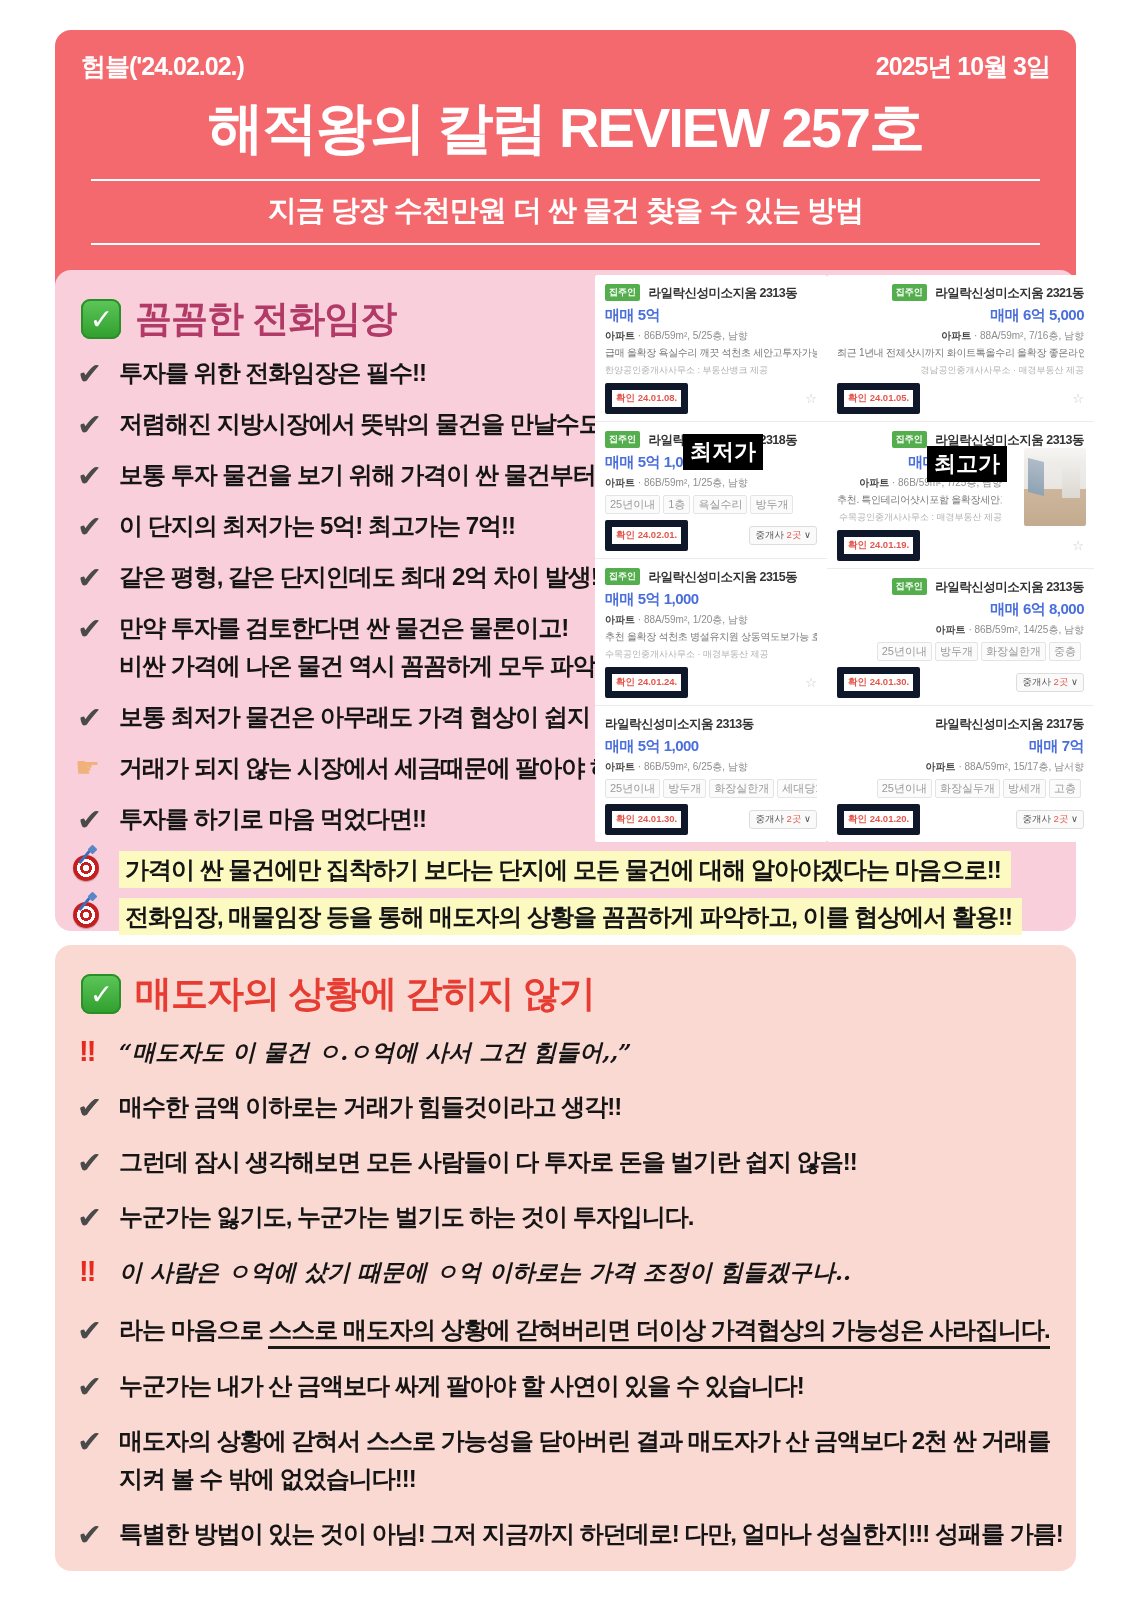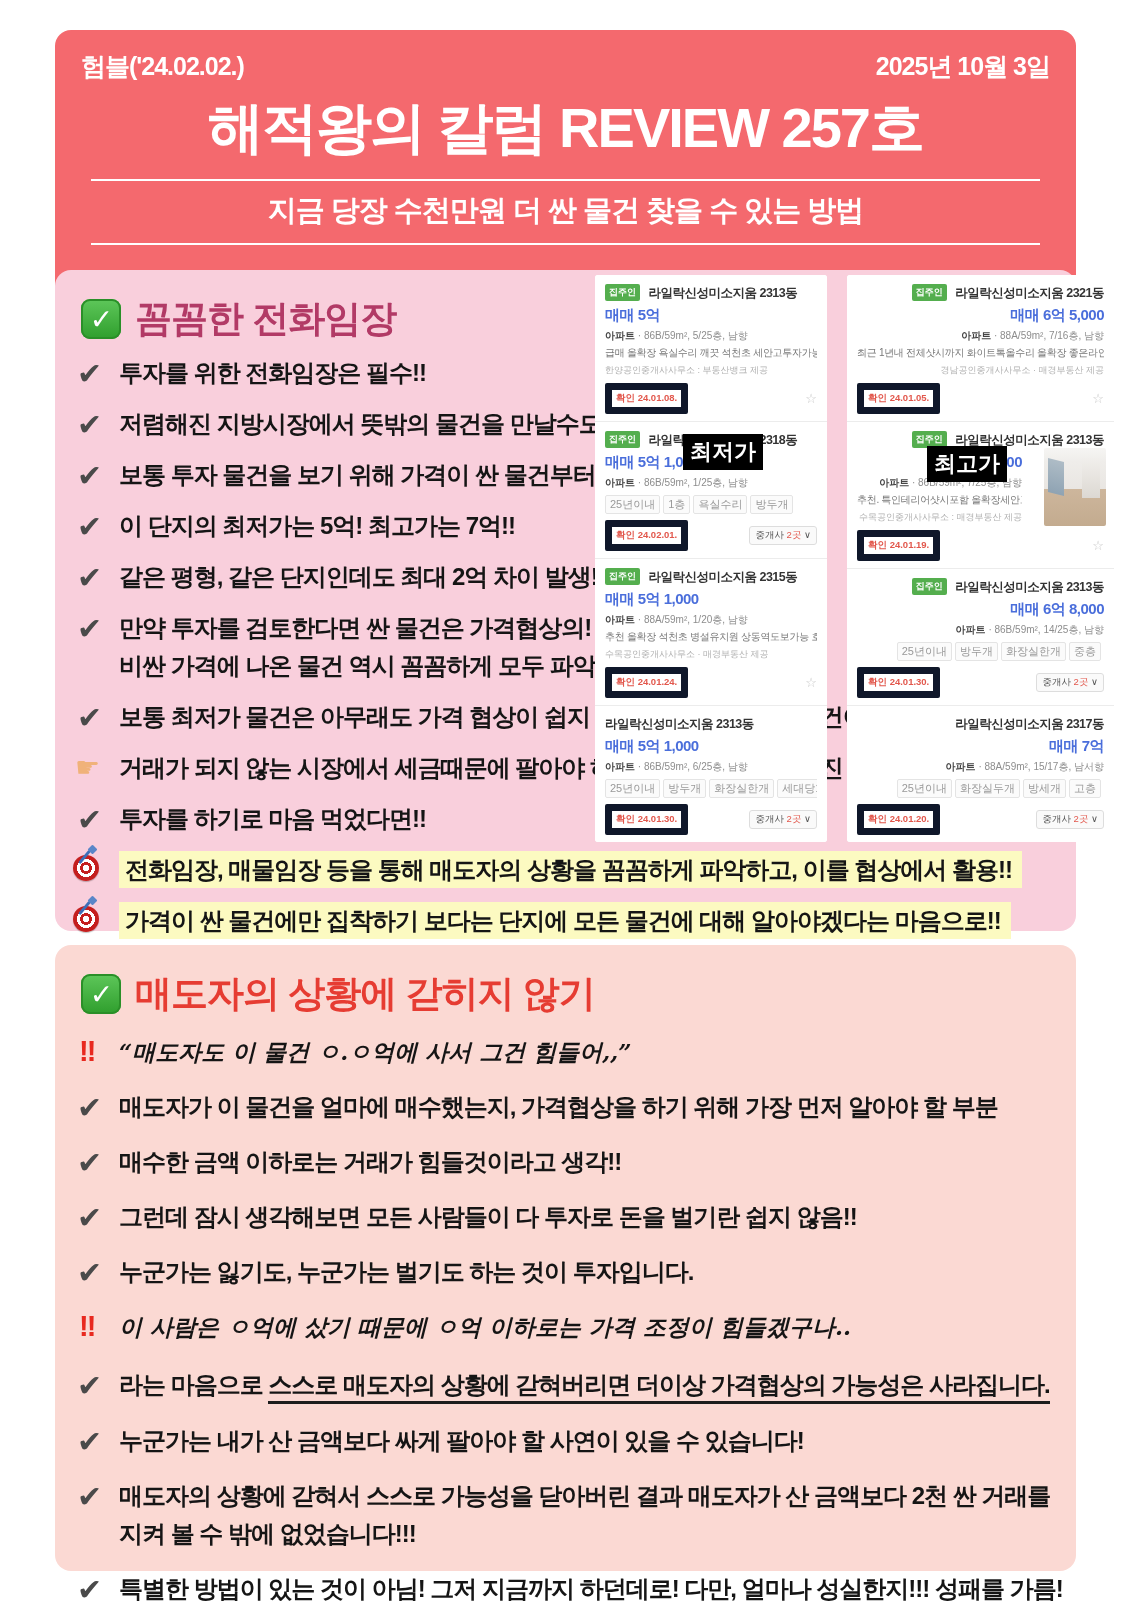--- a/index.html
+++ b/index.html
@@ -41,21 +41,21 @@
   .item .finger{position:absolute;left:2px;top:-3px;color:#f0b27a;font-size:28px;}
   .item .bang{position:absolute;left:6px;top:-4px;color:#e8291f;font-size:29px;font-weight:900;letter-spacing:-2px;}
   .item .target{position:absolute;left:0px;top:-2px;}
   .narrow{width:520px;}
   .wide{width:960px;}
   .hl{background:#fcfac1;padding:5px 10px 5px 6px;box-decoration-break:clone;}
   .line2{margin-top:8px;}
   .quote{font-family:"DejaVu Serif",serif;font-style:italic;font-size:23px;letter-spacing:0;}
   .ul{border-bottom:3px solid #1c1c1c;padding-bottom:3px;}
   
-  .listing-panel{position:absolute;left:540px;top:5px;display:flex;gap:20px;}
+  .listing-panel{position:absolute;left:540px;top:5px;display:flex;gap:0;}
   .lcol{background:#ffffff;border-radius:3px;overflow:hidden;}
   .lcol-left{width:232px;}
   .lcol-right{width:267px;text-align:right;}
   .card{padding:8px 10px 7px 10px;border-bottom:1px solid #ececec;position:relative;background:#fff;}
   .card:last-child{border-bottom:none;}
   .badge{display:inline-block;background:#54ae4e;color:#fff;font-size:9px;font-weight:bold;
     padding:2px 4px;border-radius:2px;vertical-align:2px;margin-right:4px;}
   .lname{font-size:12.5px;font-weight:bold;color:#333;letter-spacing:-0.5px;}
   .lprice{color:#4a6edb;font-size:15px;font-weight:bold;margin-top:4px;letter-spacing:-0.5px;}
   .lspec{font-size:10px;color:#8d8d8d;margin-top:4px;white-space:nowrap;}
@@ -132,53 +132,53 @@
     <div class="item narrow">
       <span class="ck">✔</span>
       <span>이 단지의 최저가는 5억! 최고가는 7억!!</span>
     </div>
     <div class="item narrow">
       <span class="ck">✔</span>
       <span>같은 평형, 같은 단지인데도 최대 2억 차이 발생!</span>
     </div>
     <div class="item narrow">
       <span class="ck">✔</span>
-      <span>만약 투자를 검토한다면 싼 물건은 가격협상의!</span>
+      <span>만약 투자를 검토한다면 싼 물건은 물론이고!</span>
       <div class="line2">비싼 가격에 나온 물건 역시 꼼꼼하게 모두 파악!</div>
     </div>
 
     <div class="item wide">
       <span class="ck">✔</span>
       <span>보통 최저가 물건은 아무래도 가격 협상이 쉽지 않은데 높은 시세의 물건이 의외의 가격으로!!</span>
     </div>
     <div class="item wide">
       <span class="finger">☛</span>
       <span>거래가 되지 않는 시장에서 세금때문에 팔아야 하는 물건, 날짜가 정해진 물건 등</span>
     </div>
     <div class="item wide">
       <span class="ck">✔</span>
       <span>투자를 하기로 마음 먹었다면!!</span>
-    </div>
-    <div class="item wide">
-      <span class="target tgt">
-        <span class="rings"></span>
-          <span class="dart"></span>
-          <span class="flight"></span>
-      </span>
-      <span class="hl">전화임장, 매물임장 등을 통해 매도자의 상황을 꼼꼼하게 파악하고, 이를 협상에서 활용!!</span>
     </div>
     <div class="item wide" style="margin-bottom:17px;">
       <span class="target tgt">
         <span class="rings"></span>
           <span class="dart"></span>
           <span class="flight"></span>
       </span>
       <span class="hl">가격이 싼 물건에만 집착하기 보다는 단지에 모든 물건에 대해 알아야겠다는 마음으로!!</span>
     </div>
     <div class="item wide">
+      <span class="target tgt">
+        <span class="rings"></span>
+          <span class="dart"></span>
+          <span class="flight"></span>
+      </span>
+      <span class="hl">전화임장, 매물임장 등을 통해 매도자의 상황을 꼼꼼하게 파악하고, 이를 협상에서 활용!!</span>
+    </div>
+    <div class="item wide">
       <span class="ck">✔</span>
       <span>최저가 보다 더 싼 가격에 거래할 수 있는 물건을 만날 가능성이 높아집니다.</span>
     </div>
   </div>
 
   <div class="listing-panel">
     <div class="lcol lcol-left">
 
       <div class="card">
         <span class="badge">집주인</span>
@@ -304,21 +304,20 @@
     <span>매도자의 상황에 갇히지 않기</span>
   </div>
 
   <div class="items" style="padding-top:18px;">
     <div class="item wide" style="margin-bottom:25px;">
       <span class="bang">!!</span>
       <span class="quote">“매도자도 이 물건 ㅇ.ㅇ억에 사서 그건 힘들어,,”</span>
     </div>
     <div class="item wide" style="margin-bottom:25px;">
       <span class="ck">✔</span>
-      <span>매도자가 이 물건을 얼마에 매수했는지, 가격협상을 하기 위해 가장 먼저 알아야 할 부분</span>
     </div>
     <div class="item wide" style="margin-bottom:25px;">
       <span class="ck">✔</span>
       <span>매수한 금액 이하로는 거래가 힘들것이라고 생각!!</span>
     </div>
     <div class="item wide" style="margin-bottom:25px;">
       <span class="ck">✔</span>
       <span>그런데 잠시 생각해보면 모든 사람들이 다 투자로 돈을 벌기란 쉽지 않음!!</span>
     </div>
     <div class="item wide" style="margin-bottom:25px;">

